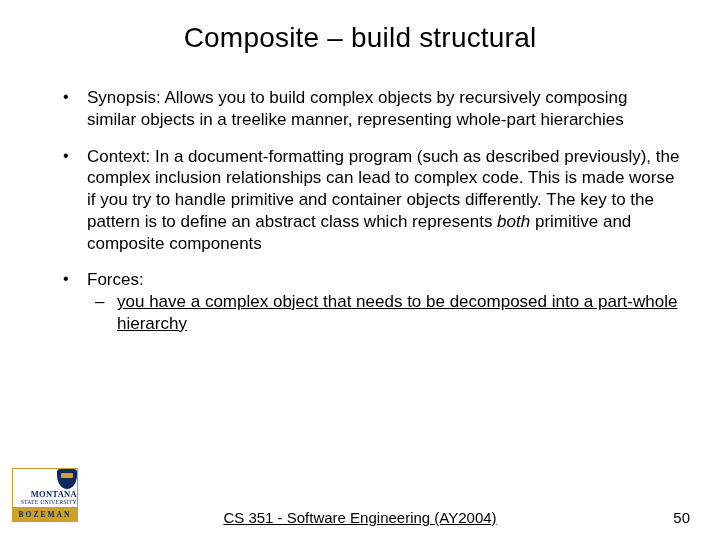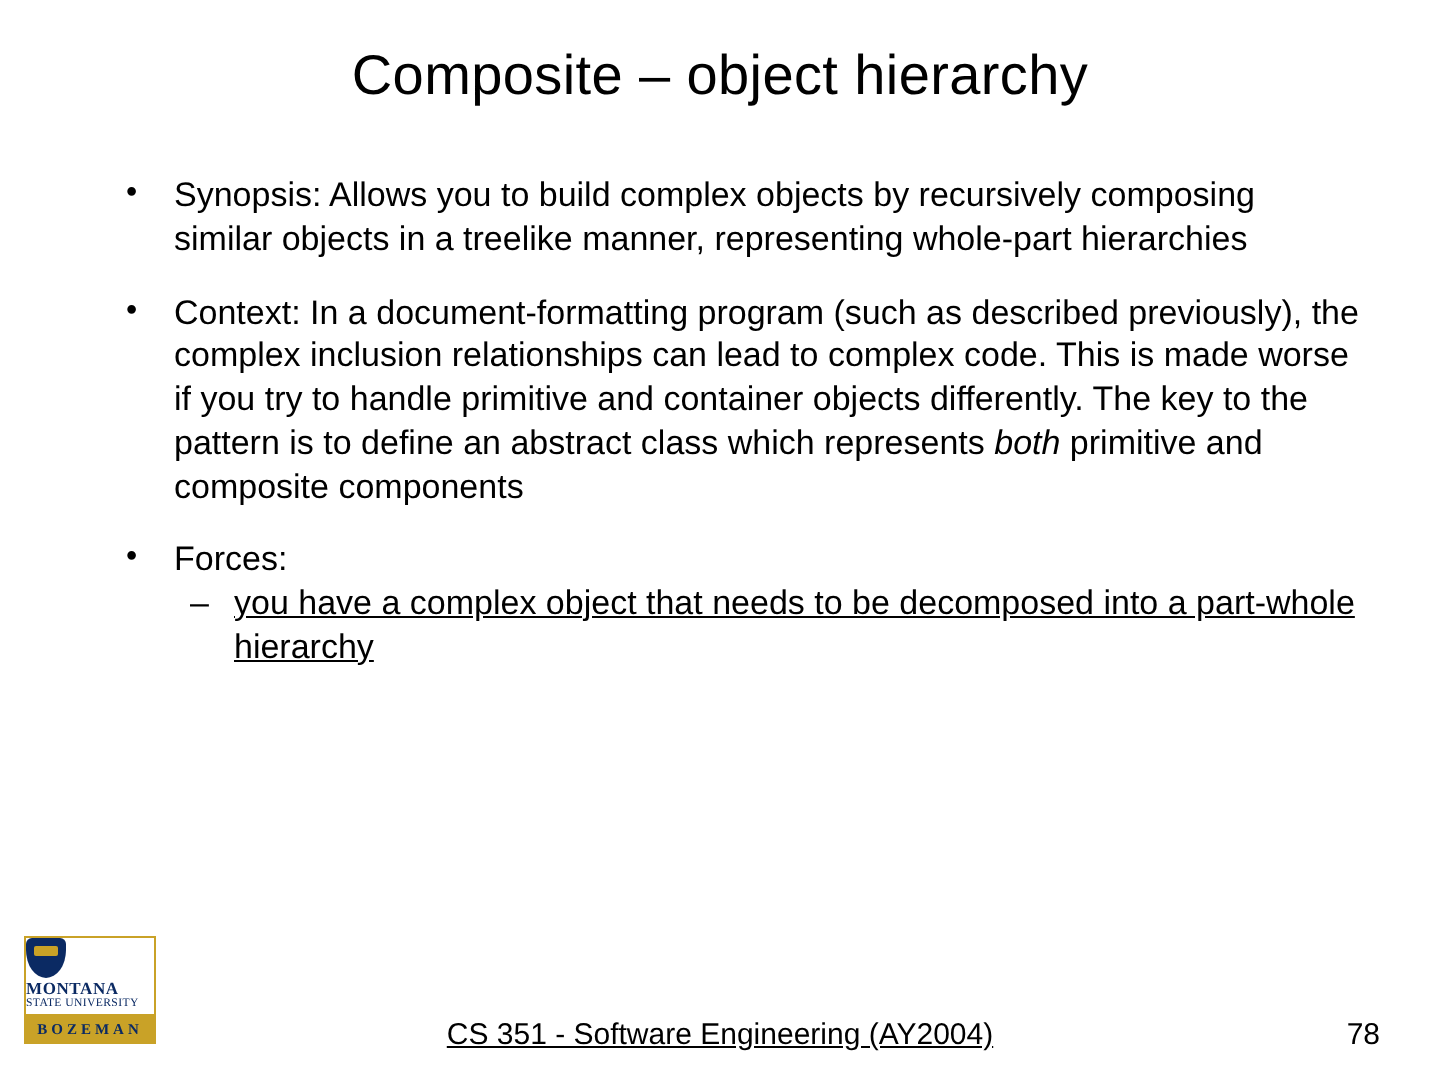--- a/index.html
+++ b/index.html
@@ -91,21 +91,21 @@
   }
   .logo-top {
     width: 66px;
     height: 40px;
     background: #ffffff;
     border: 1px solid #c9a227;
     box-sizing: border-box;
     position: relative;
     display: flex;
     flex-direction: column;
-    align-items: flex-start;
+    align-items: flex-end;
     justify-content: flex-end;
     padding-bottom: 2px;
   }
   .logo-shield {
     width: 20px;
     height: 24px;
     background: #0b2a63;
     border-radius: 3px 3px 10px 10px / 3px 3px 14px 14px;
     margin-bottom: 1px;
     position: relative;
@@ -141,21 +141,21 @@
     box-sizing: border-box;
     border: 1px solid #c9a227;
     border-top: none;
   }
 </style>
 </head>
 <body>
 
 <div class="slide">
 
-  <div class="title">Composite – object hierarchy</div>
+  <div class="title">Composite – build structural</div>
 
   <div class="body">
     <ul class="top">
       <li>
         <span>Synopsis:</span><span> Allows you to build complex objects by recursively composing similar objects in a treelike manner, representing whole-part hierarchies</span>
       </li>
       <li>
         <span>Context:</span><span> In a document-formatting program (such as described previously), the complex inclusion relationships can lead to complex code. This is made worse if you try to handle primitive and container objects differently. The key to the pattern is to define an abstract class which represents </span><span class="italic">both</span><span> primitive and composite components</span>
       </li>
       <li>
@@ -170,15 +170,15 @@
   <div class="logo">
     <div class="logo-top">
       <div class="logo-shield"></div>
       <div class="logo-montana">MONTANA</div>
       <div class="logo-state">STATE UNIVERSITY</div>
     </div>
     <div class="logo-boz">BOZEMAN</div>
   </div>
 
   <div class="footer-center">CS 351 - Software Engineering (AY2004)</div>
-  <div class="footer-right">78</div>
+  <div class="footer-right">50</div>
 
 </div>
 
 </body></html>

